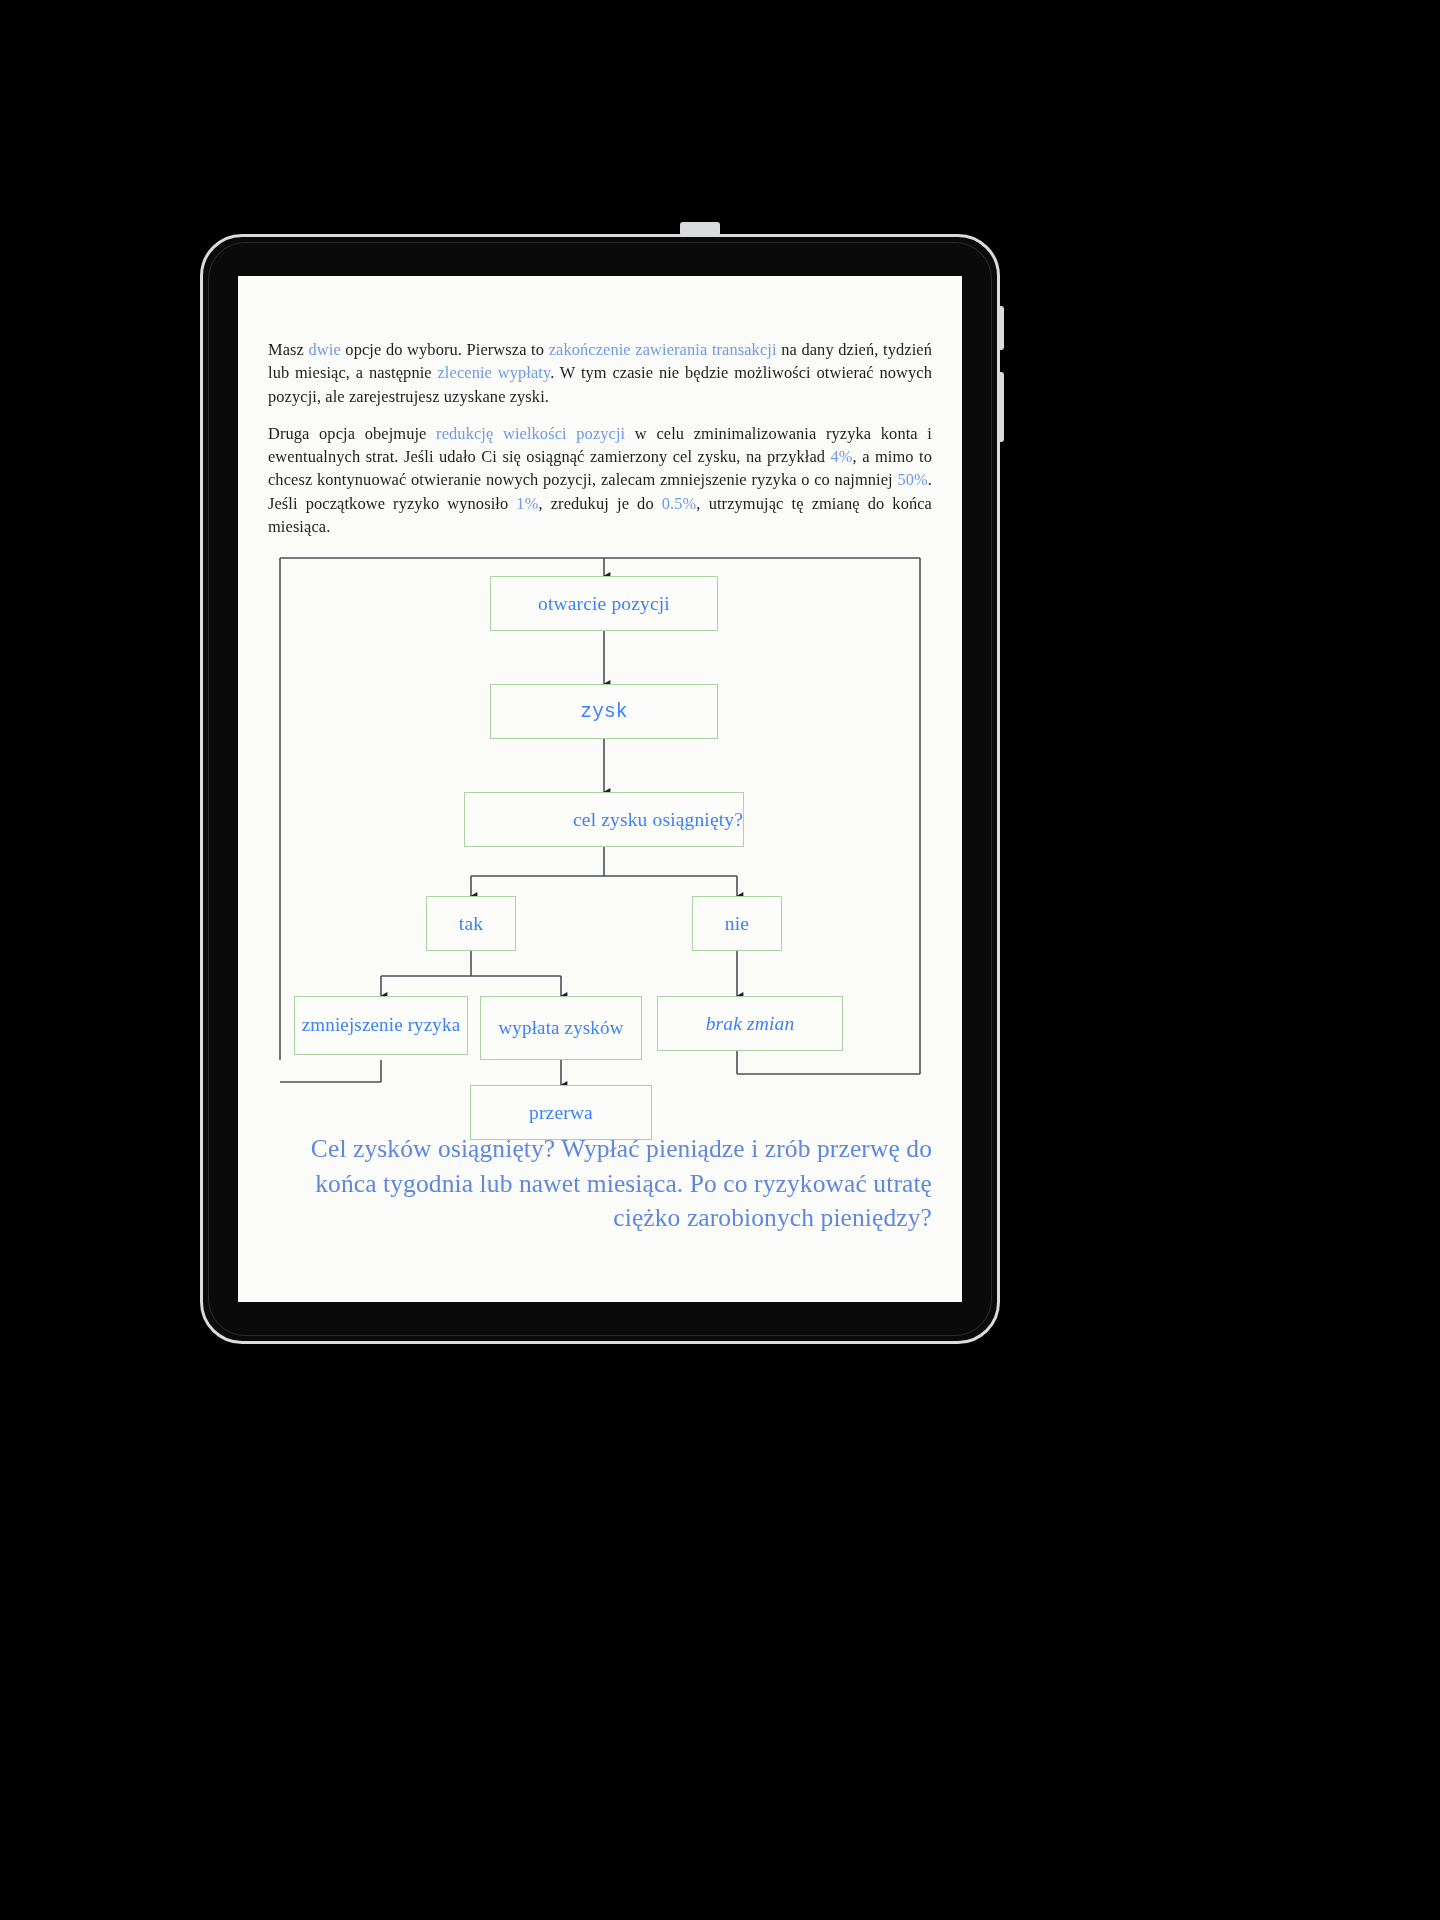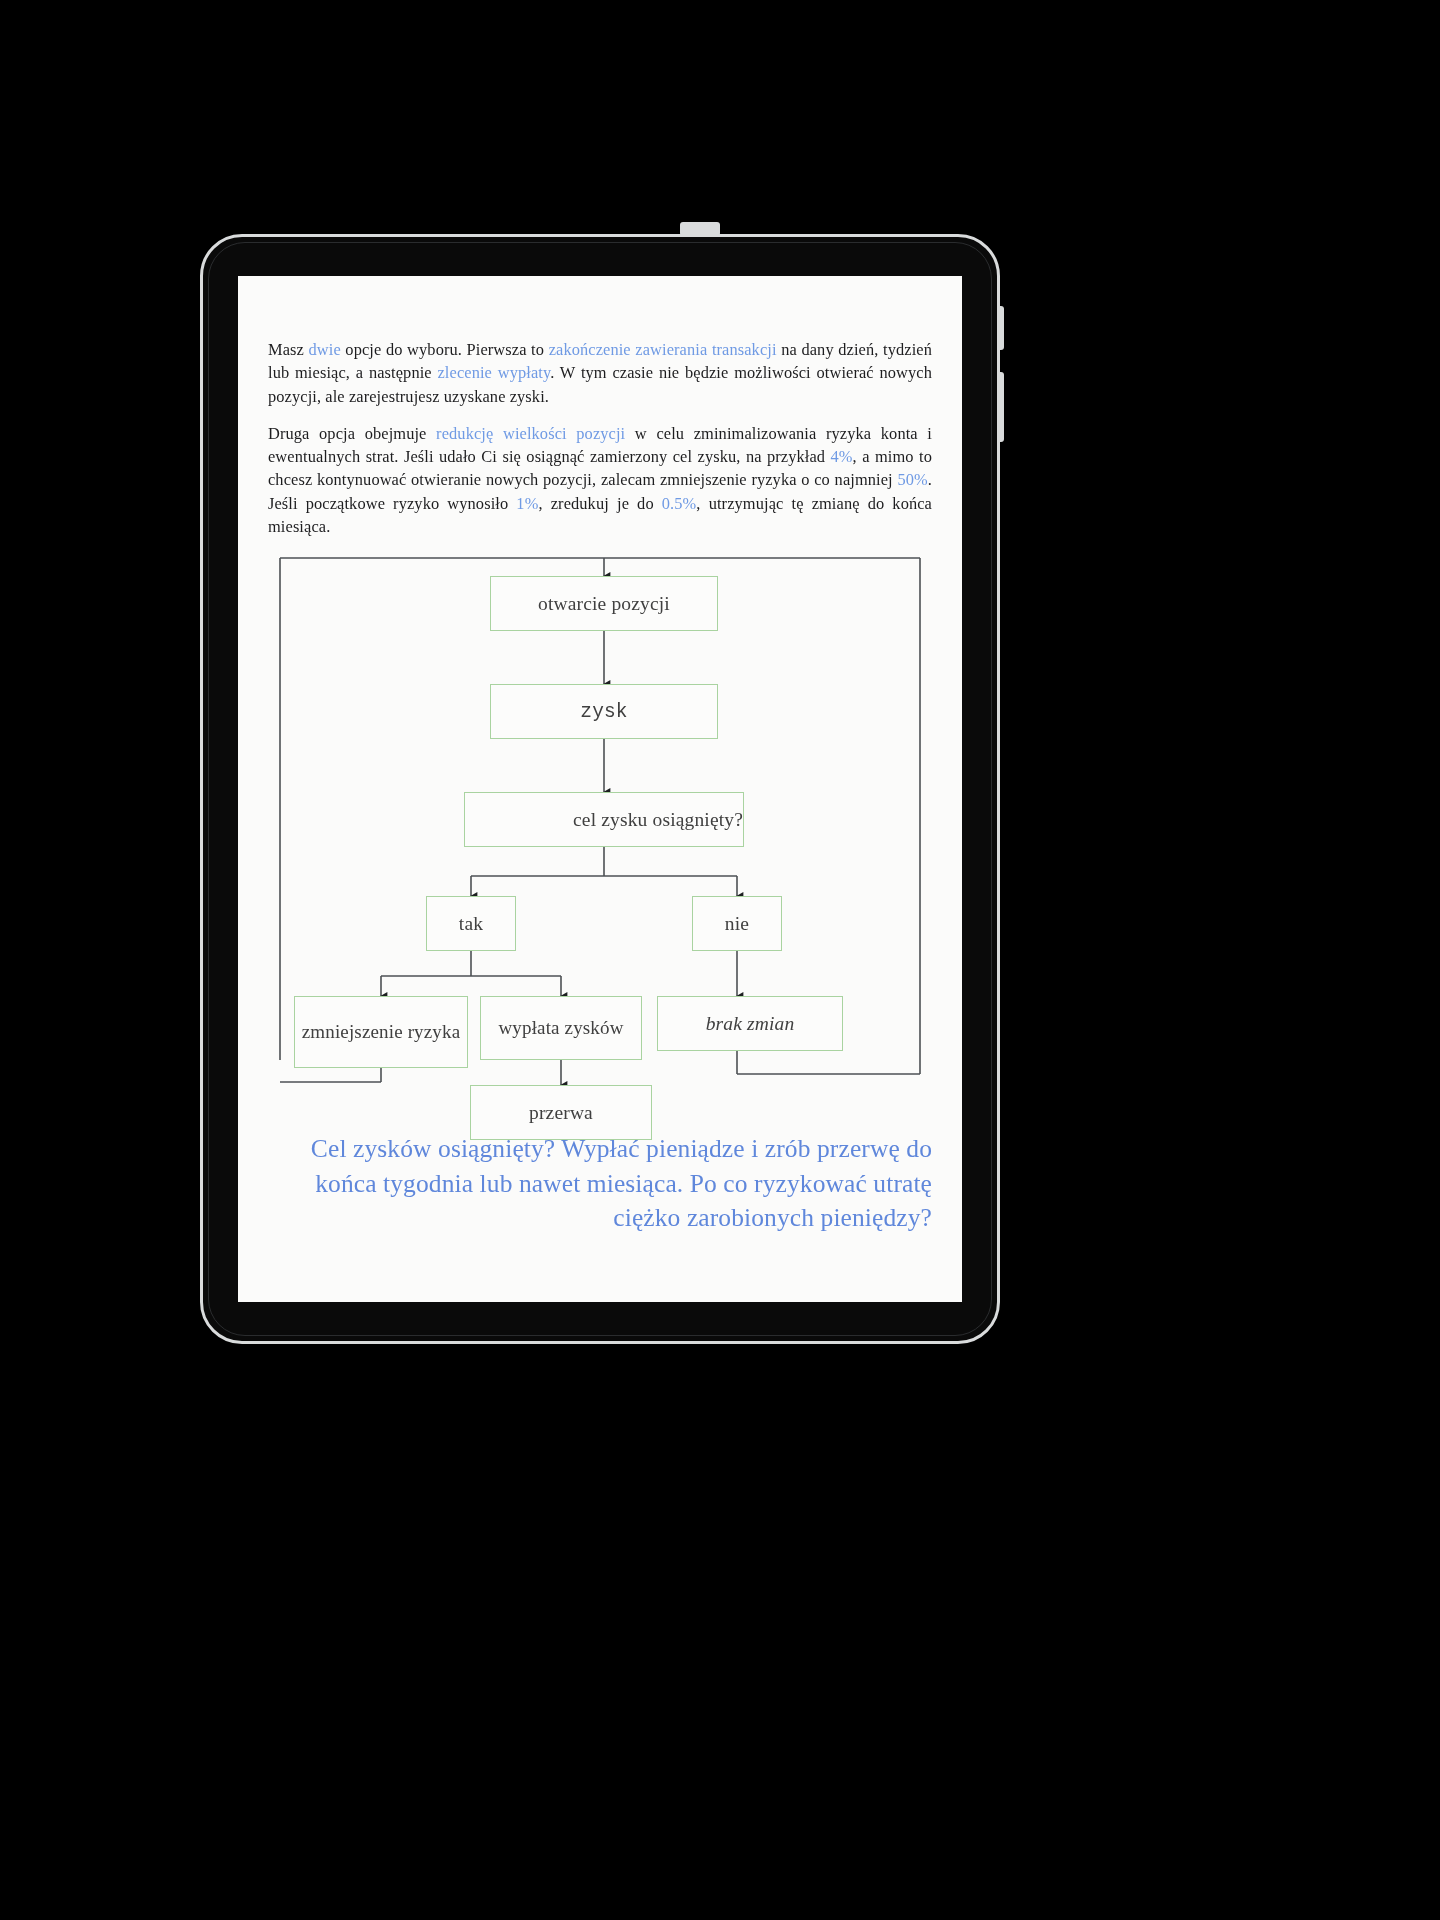--- a/index.html
+++ b/index.html
@@ -76,21 +76,21 @@
   .chart-wrap{
     position:relative;width:664px;height:556px;margin-top:8px;
   }
   .chart-svg{position:absolute;left:0;top:0;}
   .node{
     position:absolute;box-sizing:border-box;
     border:1.6px solid #a9d3a0;
     background:#fcfcfb;
     display:flex;align-items:center;justify-content:center;
     text-align:center;
-    color:#404040;
+    color:#3b82f6;
     font-size:19.5px;
     line-height:1.13;
     letter-spacing:0.15px;
   }
   .node.two-line{font-size:19px;line-height:1.2;}
 
   
   .caption{
     position:absolute;left:30px;top:856px;width:664px;
     text-align:right;
@@ -189,21 +189,21 @@
           </div>
 
           <div class="node" style="left:158px;top:344px;width:90px;height:55px;">
             <span>tak</span>
           </div>
 
           <div class="node" style="left:424px;top:344px;width:90px;height:55px;">
             <span>nie</span>
           </div>
 
-          <div class="node two-line" style="left:26px;top:444px;width:174px;height:72px;font-family:Liberation Serif, serif;">
+          <div class="node two-line" style="left:26px;top:444px;width:174px;height:59px;font-family:Liberation Serif, serif;">
             <span>zmniejszenie ryzyka</span>
           </div>
 
           <div class="node two-line" style="left:212px;top:444px;width:162px;height:64px;">
             <span>wypłata zysków</span>
           </div>
 
           <div class="node" style="left:389px;top:444px;width:186px;height:55px;font-style:italic;">
             <span>brak zmian</span>
           </div>

